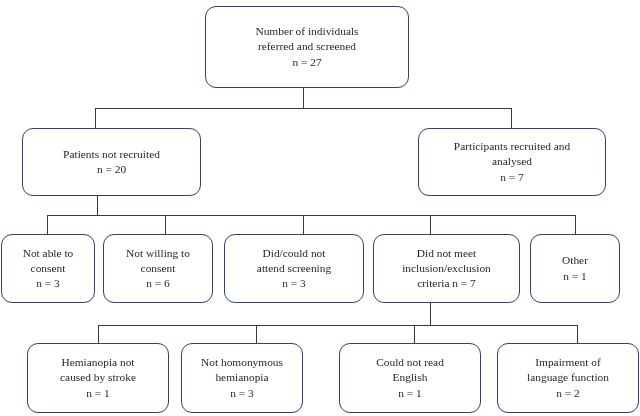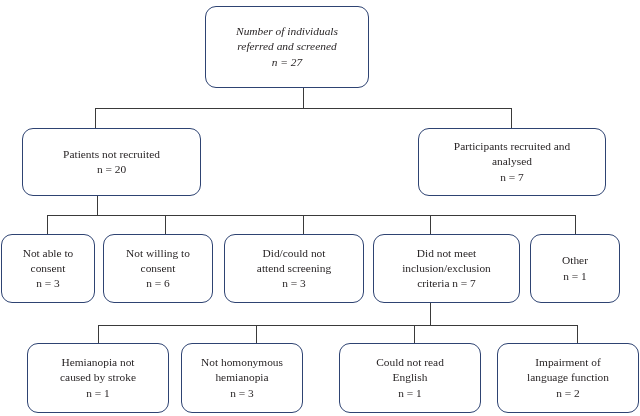--- a/index.html
+++ b/index.html
@@ -59,21 +59,21 @@
   <div class="connector v-line" style="left:430px; top:215px; height:19px;"></div>
   <div class="connector v-line" style="left:575px; top:215px; height:19px;"></div>
 
   <div class="connector v-line" style="left:430px; top:303px; height:22px;"></div>
   <div class="connector h-line" style="left:98px; top:325px; width:480px;"></div>
   <div class="connector v-line" style="left:98px; top:325px; height:18px;"></div>
   <div class="connector v-line" style="left:256px; top:325px; height:18px;"></div>
   <div class="connector v-line" style="left:414px; top:325px; height:18px;"></div>
   <div class="connector v-line" style="left:577px; top:325px; height:18px;"></div>
 
-  <div class="node" style="left:205px; top:6px; width:164px; height:82px;font-style:italic;">Number of individuals
+  <div class="node" style="left:205px; top:6px; width:204px; height:82px;">Number of individuals
 referred and screened
 n = 27</div>
 
   <div class="node" style="left:22px; top:128px; width:179px; height:68px;">Patients not recruited
 n = 20</div>
   <div class="node" style="left:418px; top:128px; width:188px; height:68px;">Participants recruited and
 analysed
 n = 7</div>
 
   <div class="node small-pad" style="left:1px; top:234px; width:94px; height:69px;">Not able to

